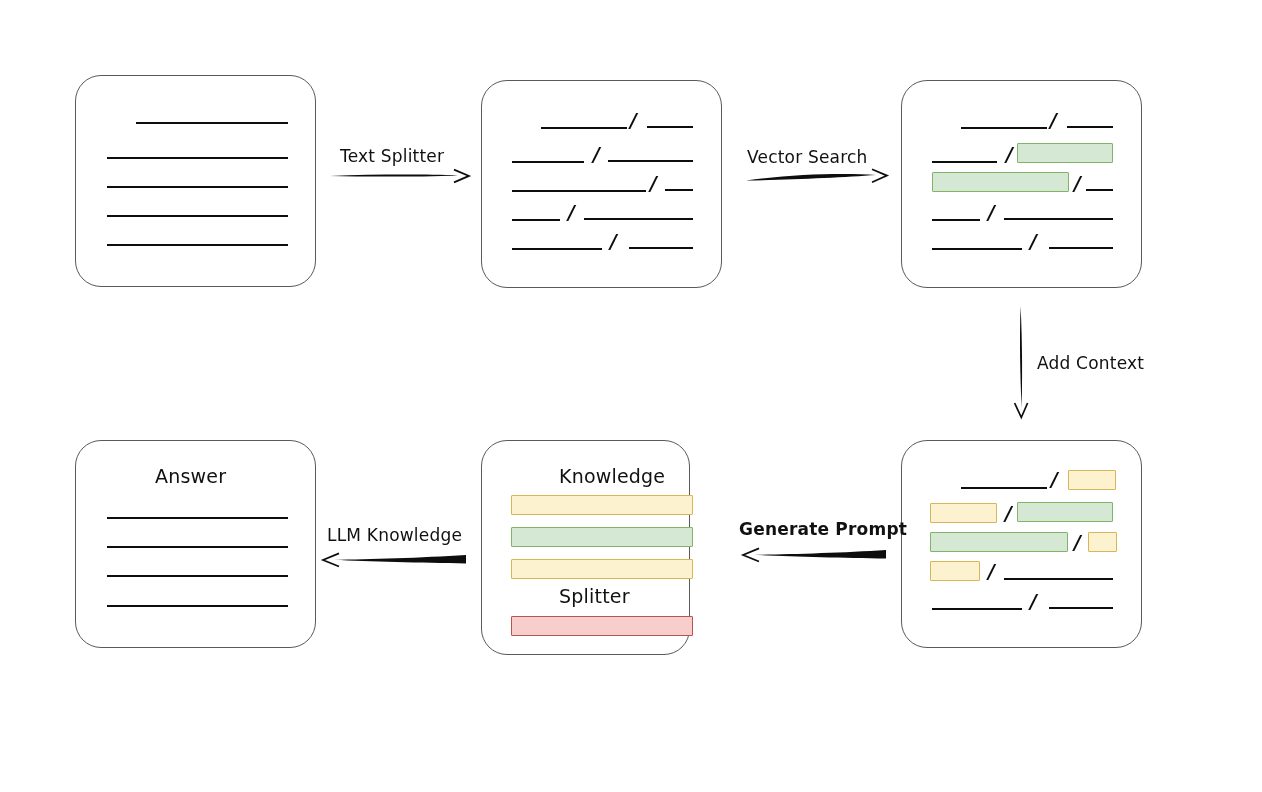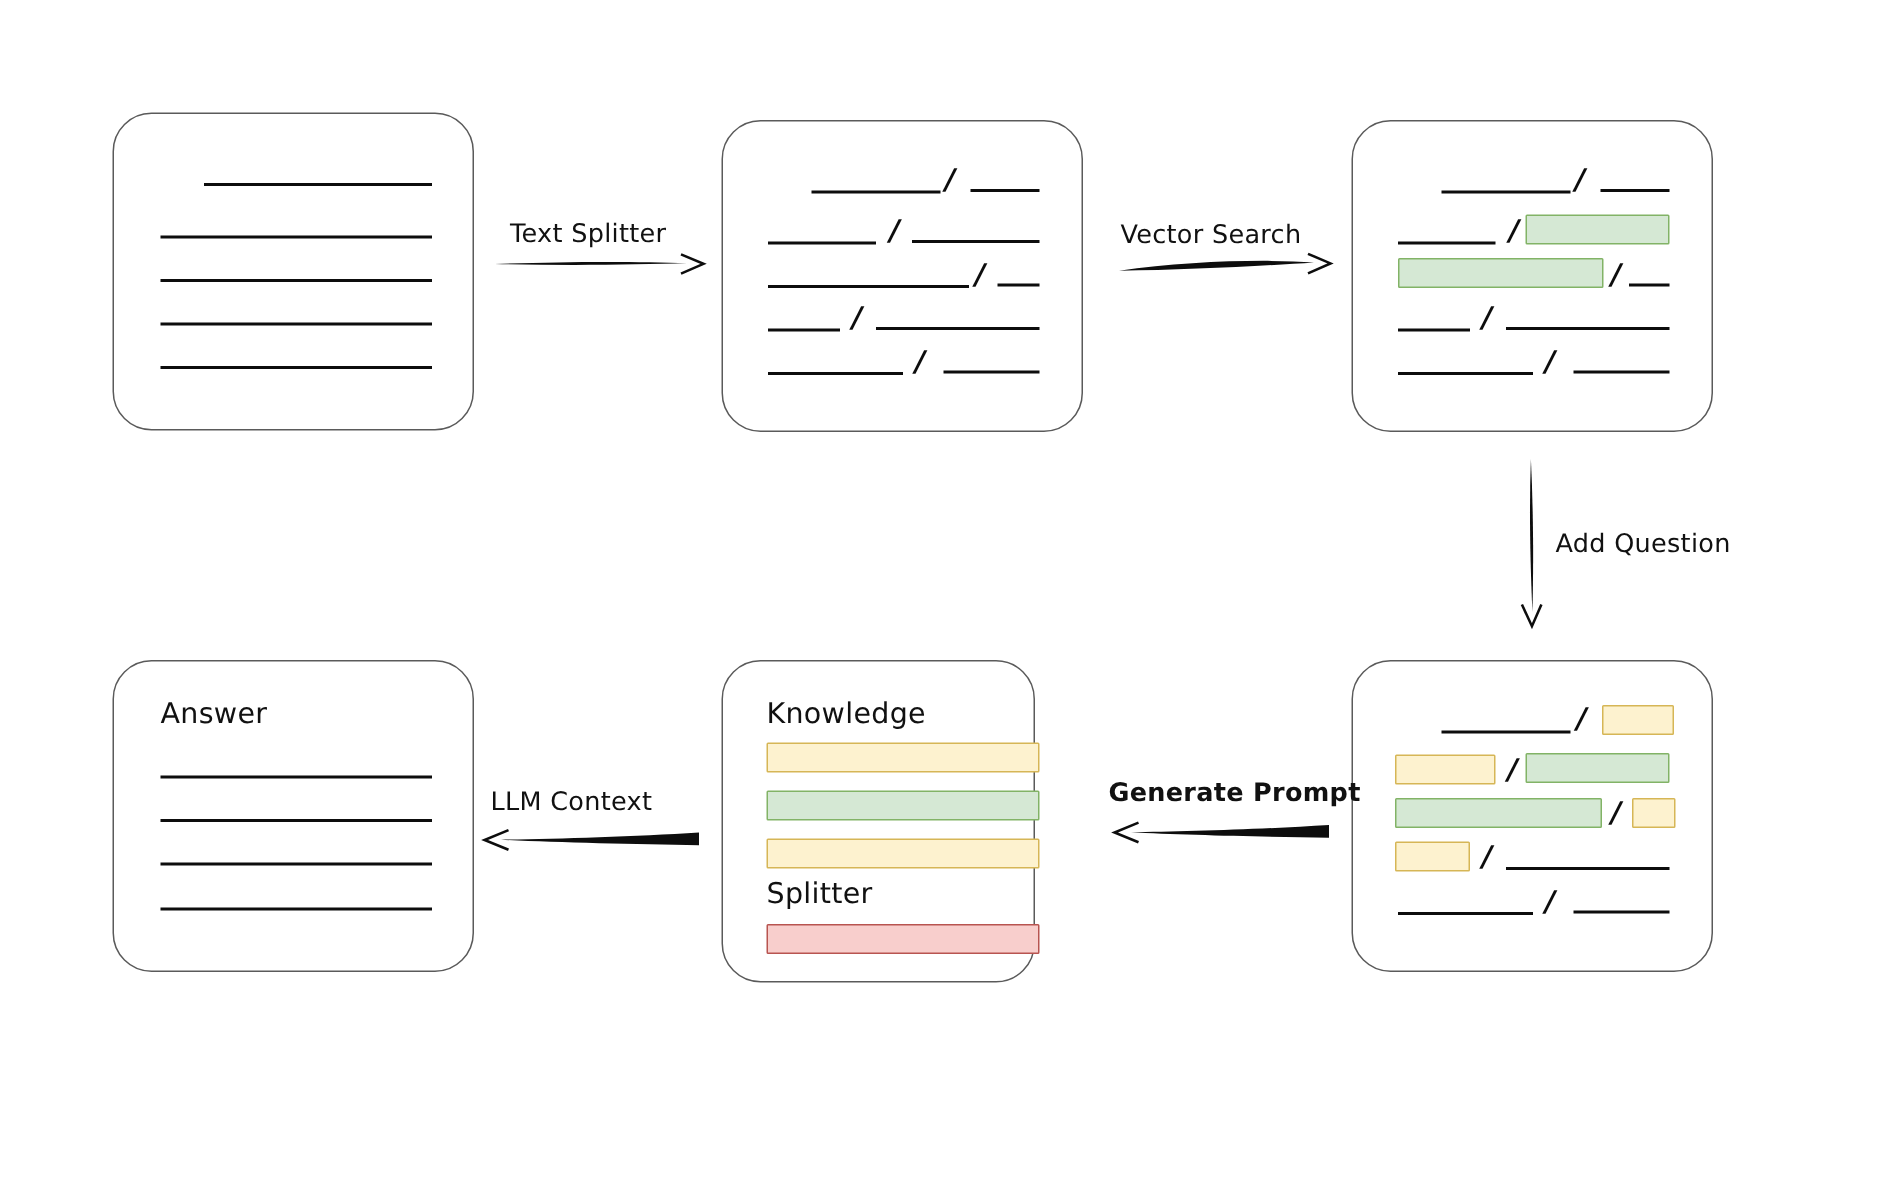--- a/index.html
+++ b/index.html
@@ -50,20 +50,21 @@
   .chip.yellow{background:#fdf2cf;border-color:#d6b656;}
   .chip.red{background:#f8cecc;border-color:#b85450;}
 
   
   .caption{
     position:absolute;
     font-size:19px;
     letter-spacing:.2px;
     color:#111;
     white-space:nowrap;
+    margin-left:48px;
   }
 
   
   .arrow-label{
     position:absolute;
     font-size:17px;
     color:#111;
     white-space:nowrap;
     letter-spacing:.2px;
     text-align:center;
@@ -143,21 +144,21 @@
 
     <div class="rule" style="left:30px;top:138px;width:48px;"></div>
     <div class="slash" style="left:86px;top:122px;">/</div>
     <div class="rule" style="left:102px;top:137px;width:109px;"></div>
 
     <div class="rule" style="left:30px;top:167px;width:90px;"></div>
     <div class="slash" style="left:128px;top:151px;">/</div>
     <div class="rule" style="left:147px;top:166px;width:64px;"></div>
   </div>
 
-  <div class="arrow-label" style="left:1037px;top:353px;">Add Question</div>
+  <div class="arrow-label" style="left:1037px;top:353px;">Add Context</div>
   <svg class="arrow-svg" style="left:1011px;top:306px;width:22px;height:112px;" viewBox="0 0 22 112">
     <path d="M9.6,0 C11.3,36 11.4,72 10.6,102 C9.3,72 8.3,36 9.6,0 Z" fill="#0d0d0d"></path>
     <path d="M3.6,97 L10.3,111.5 L16.6,97" fill="none" stroke="#0d0d0d" stroke-width="1.7" stroke-linejoin="miter"></path>
   </svg>
 
   <div class="doc-box" style="left:901px;top:440px;width:241px;height:208px;">
 
     <div class="rule" style="left:59px;top:46px;width:86px;"></div>
     <div class="slash" style="left:149px;top:29px;">/</div>
     <div class="chip yellow" style="left:166px;top:29px;width:48px;height:20px;"></div>
@@ -187,21 +188,21 @@
 
   <div class="doc-box" style="left:481px;top:440px;width:209px;height:215px;">
     <div class="caption" style="left:29px;top:24px;">Knowledge</div>
     <div class="chip yellow" style="left:29px;top:54px;width:182px;height:20px;"></div>
     <div class="chip green" style="left:29px;top:86px;width:182px;height:20px;"></div>
     <div class="chip yellow" style="left:29px;top:118px;width:182px;height:20px;"></div>
     <div class="caption" style="left:29px;top:144px;">Splitter</div>
     <div class="chip red" style="left:29px;top:175px;width:182px;height:20px;"></div>
   </div>
 
-  <div class="arrow-label" style="left:327px;top:525px;">LLM Context</div>
+  <div class="arrow-label" style="left:327px;top:525px;">LLM Knowledge</div>
   <svg class="arrow-svg" style="left:318px;top:550px;width:148px;height:22px;" viewBox="0 0 148 22">
     <path d="M148,5.0 C104,7.8 50,9.4 16,9.8 C50,11.6 104,12.8 148,13.5 Z" fill="#0d0d0d"></path>
     <path d="M21,3.4 L5,10.0 L21,16.5" fill="none" stroke="#0d0d0d" stroke-width="1.7" stroke-linejoin="miter"></path>
   </svg>
 
   <div class="doc-box" style="left:75px;top:440px;width:241px;height:208px;">
     <div class="caption" style="left:31px;top:24px;">Answer</div>
     <div class="rule" style="left:31px;top:76px;width:181px;"></div>
     <div class="rule" style="left:31px;top:105px;width:181px;"></div>
     <div class="rule" style="left:31px;top:134px;width:181px;"></div>

